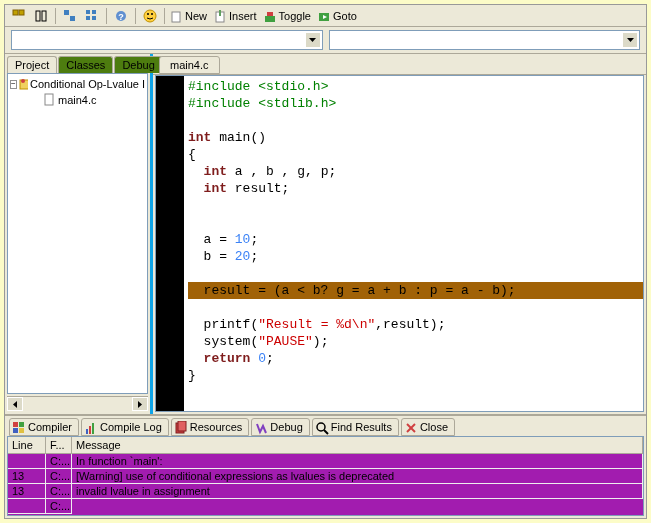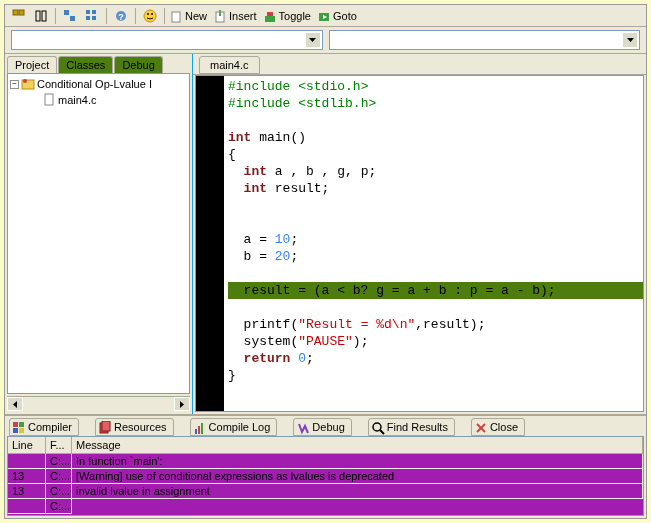--- a/index.html
+++ b/index.html
@@ -8,43 +8,43 @@
 .app { background: #ece9d8; width: 100%; height: 100%; display: flex; flex-direction: column; border: 1px solid #999; }
 .toolbar1 { display: flex; align-items: center; padding: 0 4px; height: 22px; border-bottom: 1px solid #aca899; gap: 2px; }
 .tbtn { width: 20px; height: 18px; display: flex; align-items: center; justify-content: center; border: 1px solid transparent; }
 .sep { width: 1px; height: 16px; background: #aca899; margin: 0 2px; }
 .tlabel { font-size: 11px; padding: 0 4px 0 16px; position: relative; }
 .tlabel svg { position: absolute; left: 0; top: 0; }
 .toolbar2 { display: flex; padding: 3px 6px; gap: 6px; border-bottom: 1px solid #aca899; }
 .combo { flex: 1; height: 20px; background: #fff; border: 1px solid #7f9db9; display: flex; align-items: center; position: relative; }
 .combo .arrow { position: absolute; right: 1px; top: 1px; width: 16px; height: 16px; background: #dcdac8; border: 1px solid #fff; display: flex; align-items: center; justify-content: center; }
 .middle { flex: 1; display: flex; overflow: hidden; }
-.left-panel { width: 188px; display: flex; flex-direction: column; border-right: 1px solid #0ea5e9; }
+.left-panel { width: 148px; display: flex; flex-direction: column; border-right: 3px solid #0ea5e9; }
 .tabs { display: flex; padding: 2px 2px 0 2px; }
 .tab { padding: 2px 7px; border: 1px solid #aca899; border-bottom: none; background: #4d7c0f; border-radius: 3px 3px 0 0; font-size: 11px; margin-right: 1px; }
 .tab.active { background: #ece9d8; position: relative; z-index: 2; }
 .tree { flex: 1; background: #fff; border: 1px solid #7f9db9; margin: 0 2px 2px 2px; padding: 2px; overflow: auto; }
 .tree-row { display: flex; align-items: center; gap: 2px; padding: 1px 0; font-size: 11px; white-space: nowrap; }
 .tree-row.child { padding-left: 32px; }
 .expander { width: 9px; height: 9px; border: 1px solid #919191; display: flex; align-items: center; justify-content: center; font-size: 8px; line-height: 1; }
 .scrollbar-h { height: 16px; background: #ece9d8; border-top: 1px solid #aca899; margin: 0 2px 2px 2px; display: flex; }
 .sbtn { width: 16px; height: 14px; background: #dcdac8; border: 1px solid #fff; display: flex; align-items: center; justify-content: center; }
 .right-panel { flex: 1; display: flex; flex-direction: column; }
 .file-tabs { display: flex; padding: 2px 2px 0 6px; border-bottom: 1px solid #aca899; }
 .file-tab { padding: 2px 10px; border: 1px solid #aca899; background: #ece9d8; border-radius: 3px 3px 0 0; font-size: 11px; }
 .editor { flex: 1; display: flex; background: #fff; border: 1px solid #7f9db9; margin: 0 2px 2px 2px; overflow: hidden; }
 .gutter { width: 28px; background: #000; }
 .code { flex: 1; font-family: "Courier New", monospace; font-size: 13px; line-height: 17px; padding: 2px 0 2px 4px; white-space: pre; overflow: hidden; }
 .code .kw { color: #7f1d1d; font-weight: bold; }
 .code .pp { color: #008000; }
 .code .str { color: #cc0000; }
 .code .num { color: #3b82f6; }
-.code .hl { background: #4d7c0f; display: block; }
+.code .hl { background: #a16207; display: block; }
 .bottom { height: 104px; border-top: 2px solid #aca899; display: flex; flex-direction: column; }
-.btabs { display: flex; padding: 2px 2px 0 4px; gap: 16px; align-items: center; }
+.btabs { display: flex; padding: 2px 2px 0 4px; gap: 2px; align-items: center; }
 .btab { padding: 2px 6px 2px 18px; border: 1px solid #aca899; background: #ece9d8; border-radius: 3px 3px 0 0; font-size: 11px; position: relative; }
 .btab svg { position: absolute; left: 2px; top: 2px; }
 .bgrid { flex: 1; background: #a21caf; border: 1px solid #7f9db9; margin: 0 2px 2px 2px; overflow: auto; }
 .bhead { display: flex; background: #ece9d8; border-bottom: 1px solid #aca899; font-size: 11px; }
 .bhead > div { padding: 2px 4px; border-right: 1px solid #aca899; }
 .brow { display: flex; font-size: 11px; }
 .brow > div { padding: 1px 4px; border-right: 1px solid #eee; border-bottom: 1px solid #eee; overflow: hidden; white-space: nowrap; }
 .col-line { width: 38px; }
 .col-file { width: 26px; }
 .col-msg { flex: 1; }
@@ -202,28 +202,28 @@
 
 <div class="bottom">
   <div class="btabs">
     <div class="btab"><svg width="14" height="14">
               <rect x="1" y="1" width="5" height="5" fill="#d04040"></rect>
               <rect x="7" y="1" width="5" height="5" fill="#40a040"></rect>
               <rect x="1" y="7" width="5" height="5" fill="#4060c0"></rect>
               <rect x="7" y="7" width="5" height="5" fill="#e0c040"></rect>
             </svg><span>Compiler</span></div>
     <div class="btab"><svg width="14" height="14">
-              <rect x="2" y="2" width="8" height="10" fill="#d04040" stroke="#802020"></rect>
-              <rect x="4" y="0" width="8" height="10" fill="#e06060" stroke="#802020"></rect>
-            </svg><span>Resources</span></div>
-    <div class="btab"><svg width="14" height="14">
               <rect x="2" y="8" width="2" height="5" fill="#4060c0"></rect>
               <rect x="5" y="5" width="2" height="8" fill="#d04040"></rect>
               <rect x="8" y="2" width="2" height="11" fill="#40a040"></rect>
             </svg><span>Compile Log</span></div>
+    <div class="btab"><svg width="14" height="14">
+              <rect x="2" y="2" width="8" height="10" fill="#d04040" stroke="#802020"></rect>
+              <rect x="4" y="0" width="8" height="10" fill="#e06060" stroke="#802020"></rect>
+            </svg><span>Resources</span></div>
     <div class="btab"><svg width="14" height="14">
               <path d="M3 3 L6 11 L9 5 L12 12" fill="none" stroke="#8040c0" stroke-width="2"></path>
             </svg><span>Debug</span></div>
     <div class="btab"><svg width="14" height="14">
               <circle cx="6" cy="6" r="4" fill="none" stroke="#000" stroke-width="1.5"></circle>
               <line x1="9" y1="9" x2="13" y2="13" stroke="#000" stroke-width="2"></line>
             </svg><span>Find Results</span></div>
     <div class="btab"><svg width="14" height="14">
               <line x1="3" y1="3" x2="11" y2="11" stroke="#d04040" stroke-width="2"></line>
               <line x1="11" y1="3" x2="3" y2="11" stroke="#d04040" stroke-width="2"></line>

